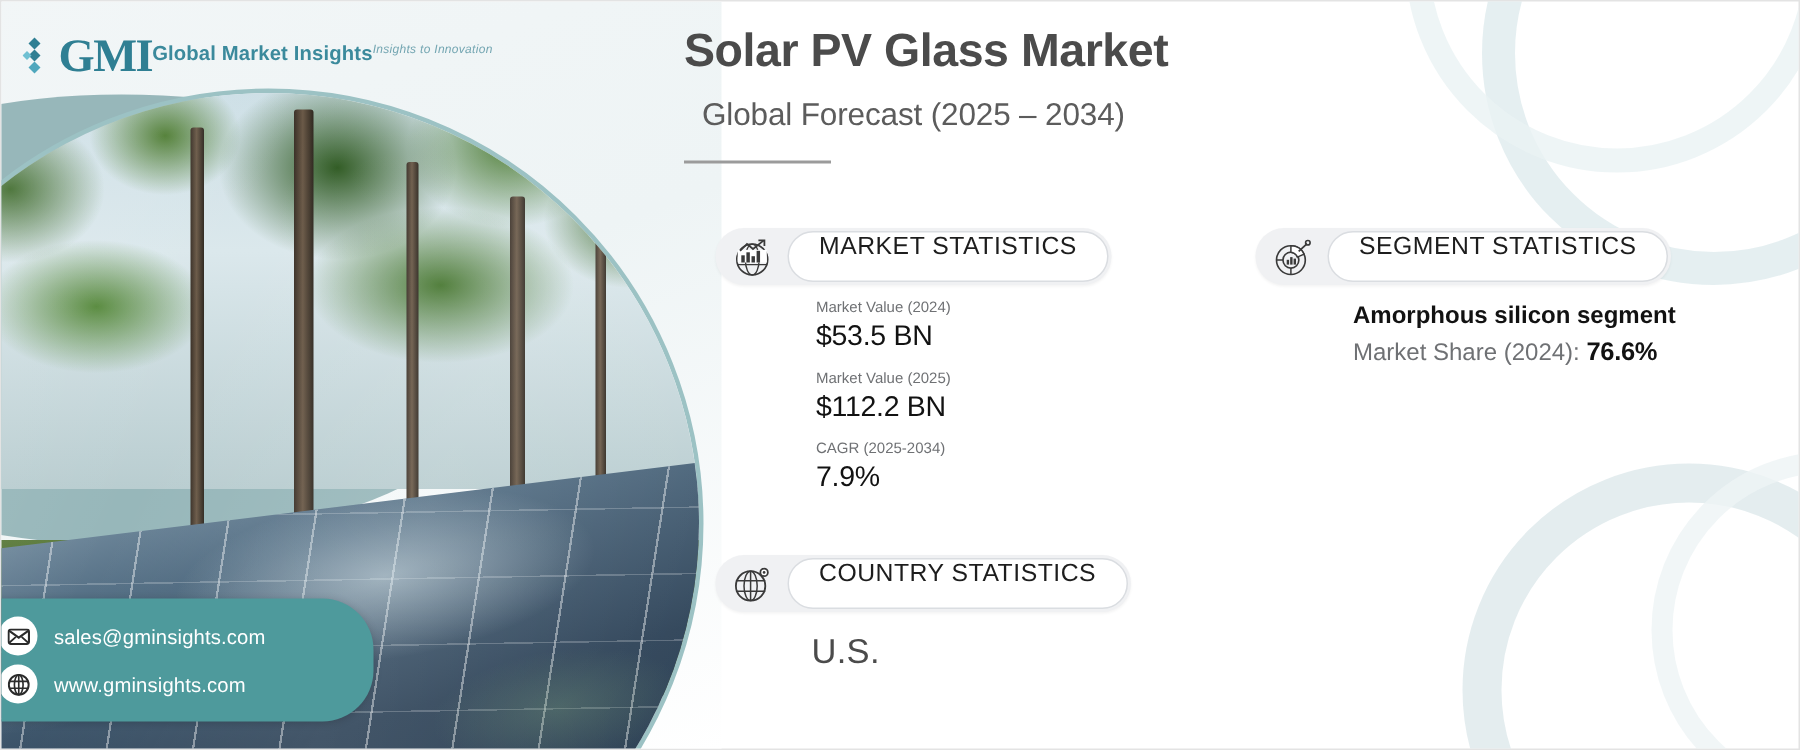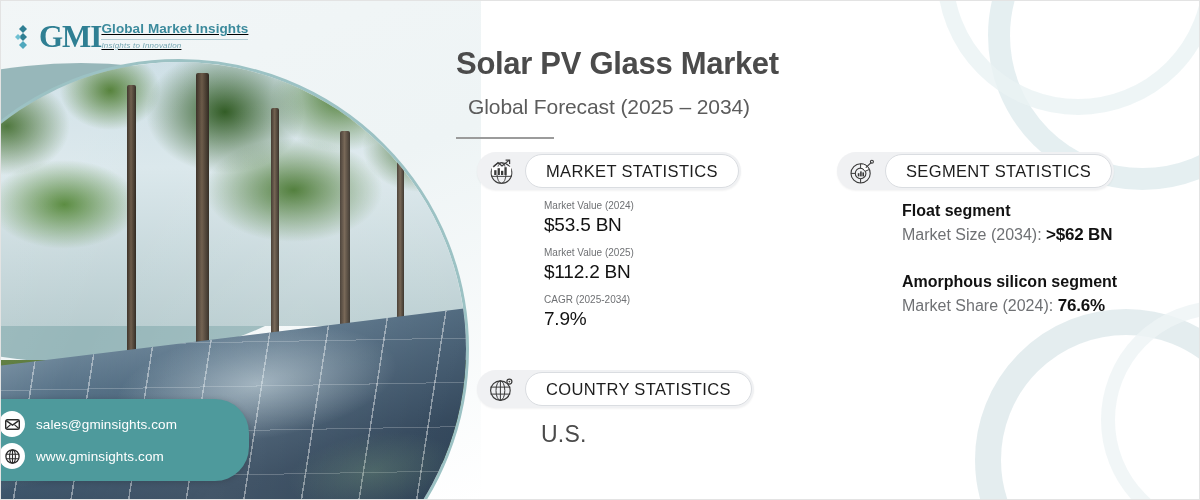--- a/index.html
+++ b/index.html
@@ -179,41 +179,41 @@
   }
   .logo-mark { display: flex; align-items: center; }
   .logo-gmi {
     font-size: 31px;
     font-weight: bold;
     color: #2f7f93;
     letter-spacing: -1px;
     line-height: 1;
     font-family: "Liberation Serif", serif;
   }
-  .logo-words { display: flex; flex-direction: column; line-height: 1.08; text-decoration: underline; }
+  .logo-words { display: flex; flex-direction: row; line-height: 1.08; }
   .logo-name {
     font-size: 13.5px;
     font-weight: bold;
     color: #3b8a9c;
     letter-spacing: .1px;
     white-space: nowrap;
   }
   .logo-rule { height: 1px; background: #b4ccd3; margin: 2px 0 2px; }
   .logo-tag {
     font-size: 8px;
     color: #74a6b2;
     font-style: italic;
     letter-spacing: .2px;
     white-space: nowrap;
   }
 
   
   .title-block {
     position: absolute;
-    left: 455px; top: 44px;
+    left: 455px; top: 14px;
     width: 700px;
   }
   .main-title {
     font-size: 31px;
     font-weight: bold;
     color: #4b4b4b;
     letter-spacing: -.3px;
     margin: 0;
     line-height: 1.2;
   }
@@ -247,21 +247,21 @@
     align-items: center;
     justify-content: center;
     flex: 0 0 auto;
   }
   .pill-label-box {
     background: #ffffff;
     border: 1px solid #dadde1;
     border-radius: 20px;
     height: 34px;
     display: flex;
-    align-items: center;
+    align-items: flex-start;
     padding: 0 20px;
     box-sizing: border-box;
   }
   .pill-label {
     font-size: 16.5px;
     color: #1d1d1d;
     letter-spacing: .35px;
     white-space: nowrap;
   }
 
@@ -452,26 +452,20 @@
         <circle cx="23.9" cy="3.8" r="1.5" fill="none" stroke="#3a3a3a" stroke-width="1.1"></circle>
       </svg>
     </span>
     <span class="pill-label-box">
       <span class="pill-label">SEGMENT STATISTICS</span>
     </span>
   </div>
 
   <div class="segment-list">
     <div class="seg-item">
-      <div class="seg-title">Float segment</div>
-      <div class="seg-line">
-        <span>Market Size (2034): </span><b>&gt;$62 BN</b>
-      </div>
-    </div>
-    <div class="seg-item">
       <div class="seg-title">Amorphous silicon segment</div>
       <div class="seg-line">
         <span>Market Share (2024): </span><b>76.6%</b>
       </div>
     </div>
   </div>
 
   <div class="pill" id="pill-country">
     <span class="pill-icon">
       <svg width="27" height="27" viewBox="0 0 27 27">

